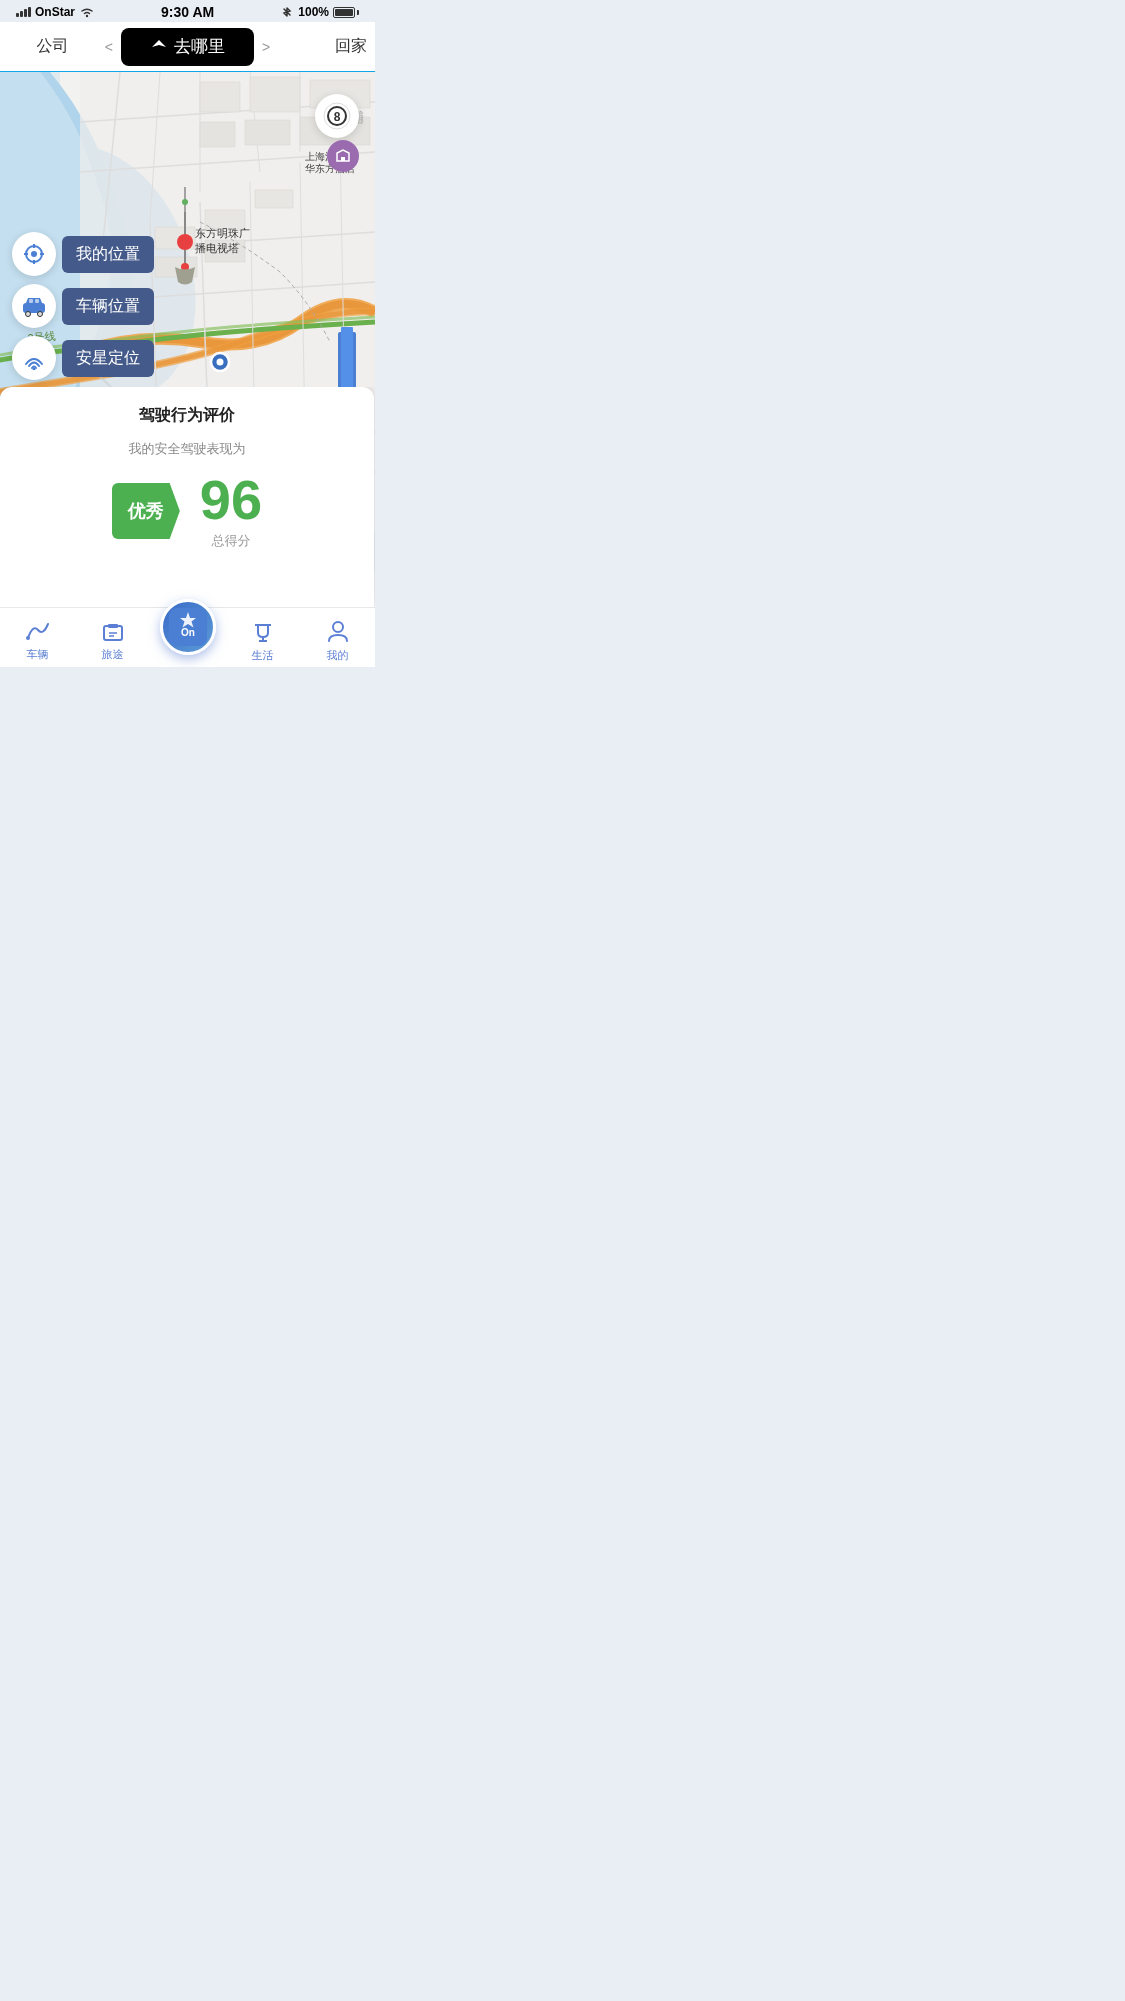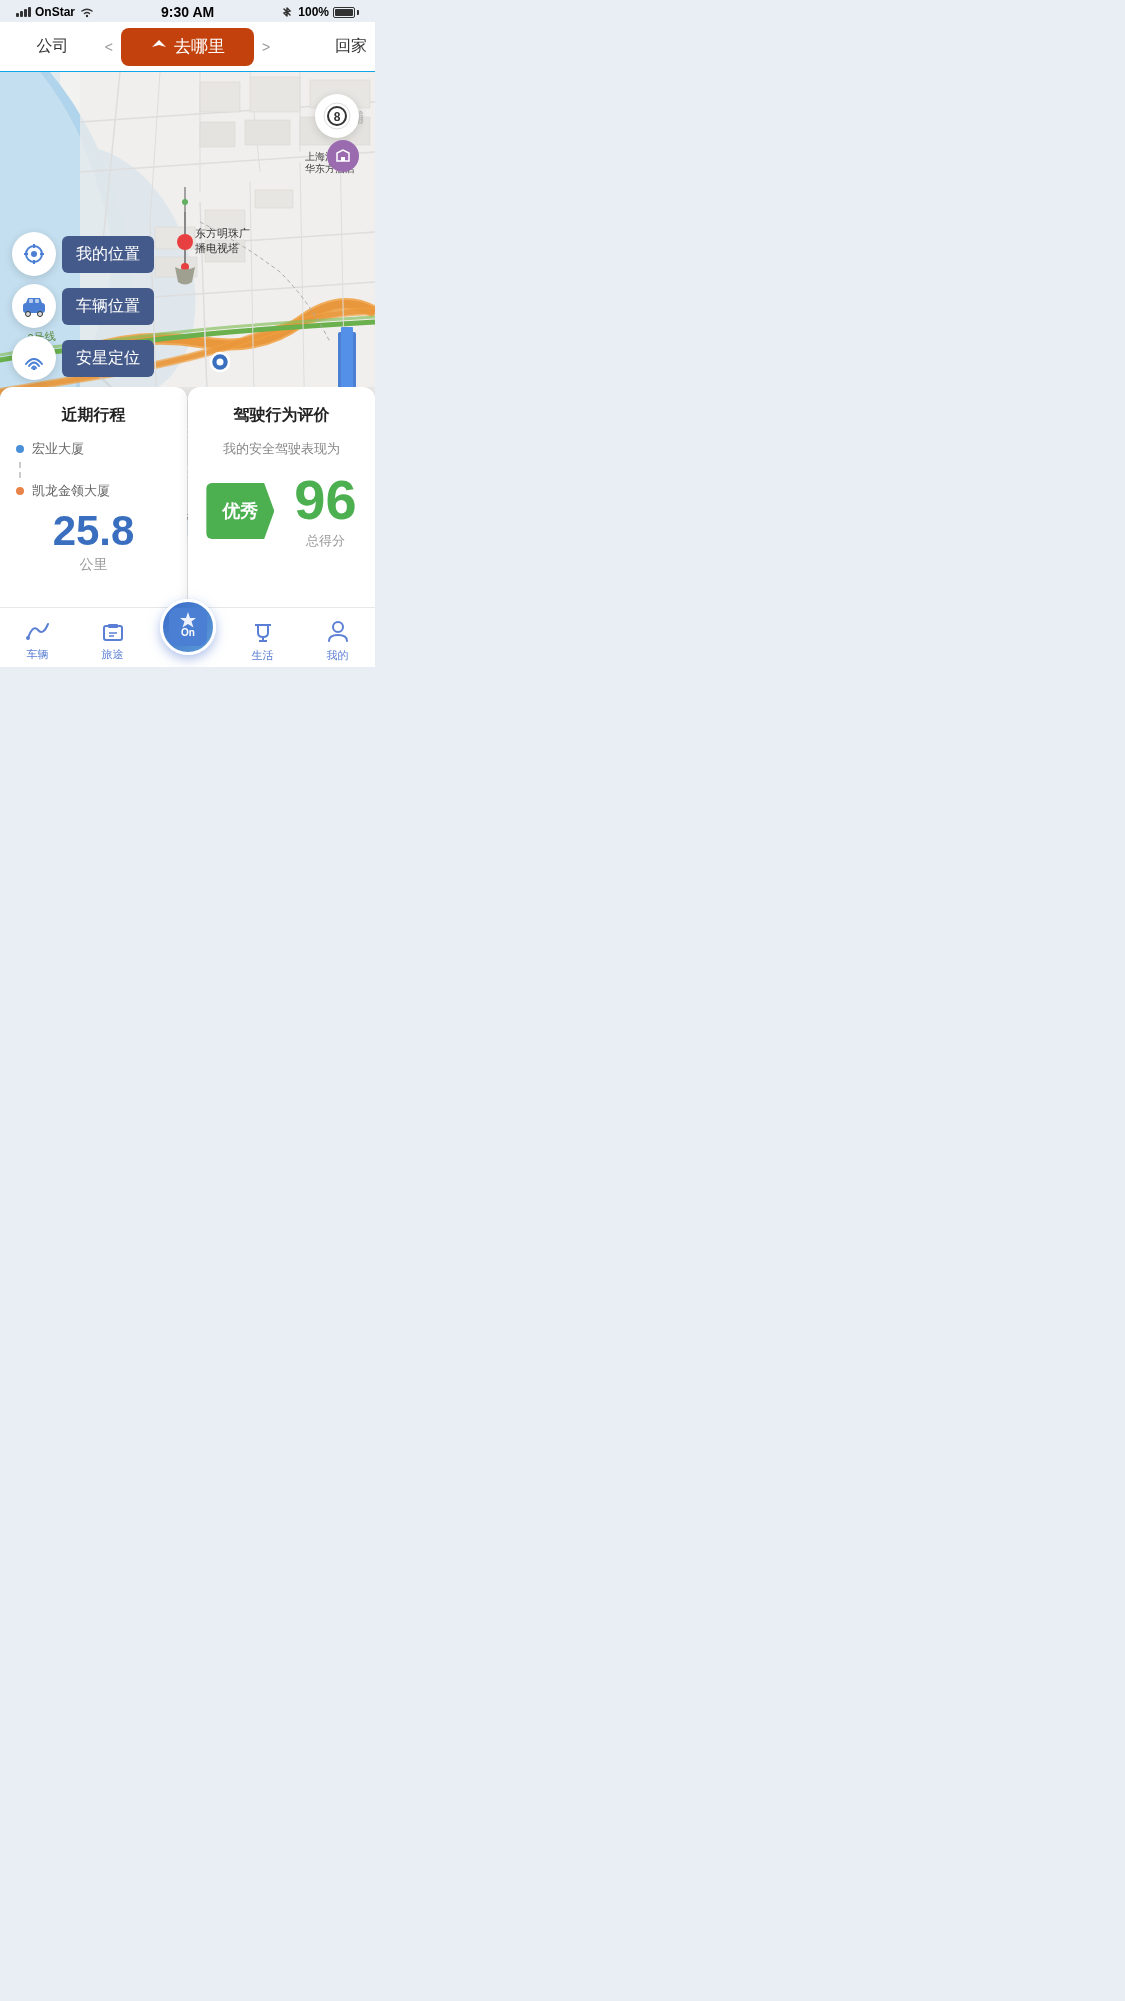--- a/index.html
+++ b/index.html
@@ -91,21 +91,21 @@
     }
 
     .nav-arrow {
       color: #999;
       font-size: 14px;
       padding: 0 4px;
     }
 
     .nav-item-main {
       flex: 1.5;
-      background: #c2410c;
+      background: #000000;
       border-radius: 8px;
       display: flex;
       align-items: center;
       justify-content: center;
       height: 38px;
       gap: 6px;
       color: white;
       font-size: 17px;
       font-weight: 500;
     }
@@ -609,40 +609,20 @@
           </svg>
         </div>
         <div class="map-control-label">安星定位</div>
       </div>
     </div>
   </div>
 </div>
 
 <div class="bottom-cards">
 
-  <div class="card">
-    <div class="card-title">近期行程</div>
-    <div class="card-route">
-      <div class="route-item">
-        <div class="route-dot route-dot-blue"></div>
-        <span>宏业大厦</span>
-      </div>
-      <div style="display:flex; align-items:center; gap:8px;">
-        <div class="route-dashed"></div>
-      </div>
-      <div class="route-item">
-        <div class="route-dot route-dot-orange"></div>
-        <span>凯龙金领大厦</span>
-      </div>
-    </div>
-    <div class="card-distance">
-      <div class="card-distance-num">25.8</div>
-      <div class="card-distance-unit">公里</div>
-    </div>
-  </div>
 
   <div class="card">
     <div class="card-title">驾驶行为评价</div>
     <div class="card-subtitle">我的安全驾驶表现为</div>
     <div class="score-row">
       <div style="display:flex; flex-direction:column; align-items:center;">
         <div class="score-badge">优秀</div>
       </div>
       <div style="display:flex; flex-direction:column; align-items:center;">
         <div class="score-number">96</div>

